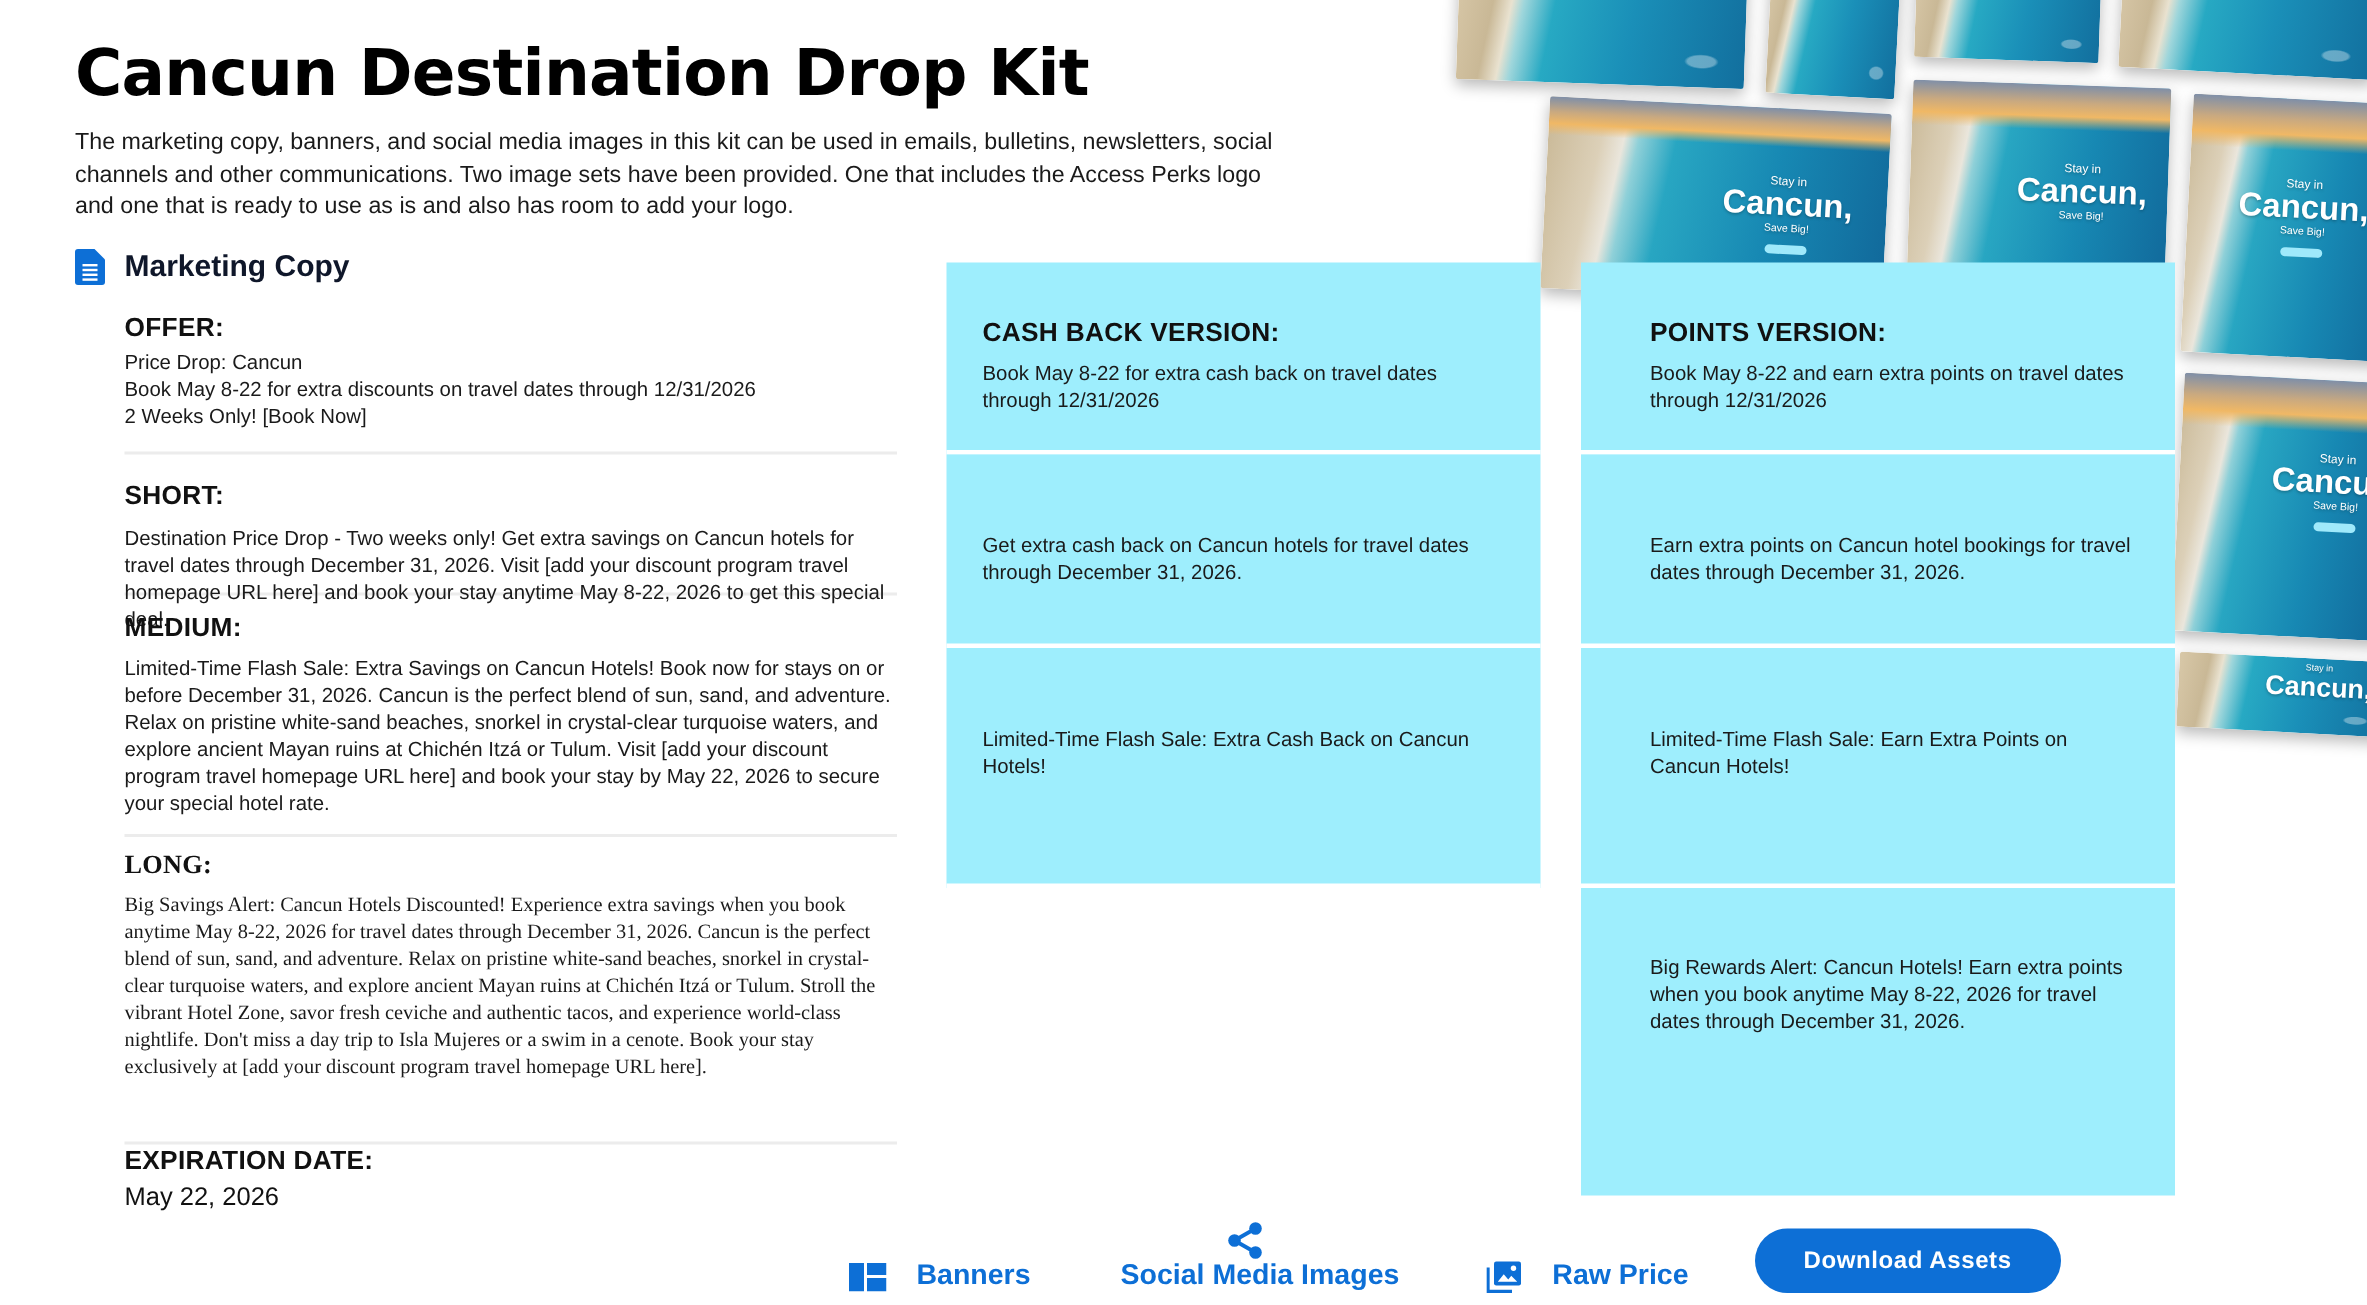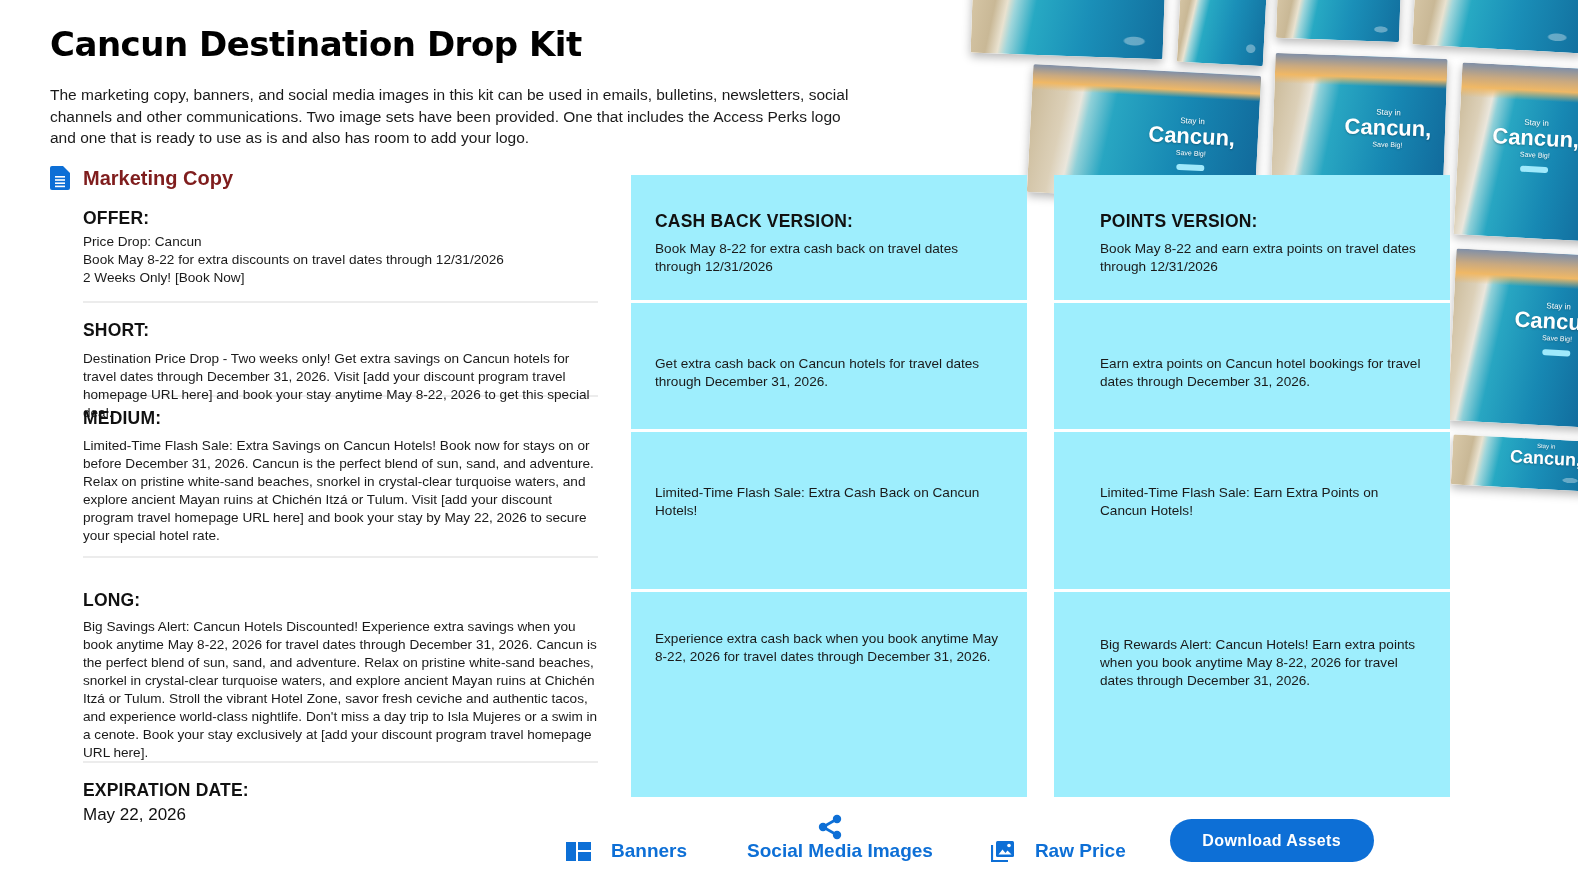--- a/index.html
+++ b/index.html
@@ -27,47 +27,47 @@
       font-weight: bold; text-shadow: 0 1px 2px rgba(0,0,0,0.25);
     }
     .promo .ptxt .small { font-size: 8px; font-weight: normal; display: block; }
     .promo .ptxt .big { font-size: 22px; display: block; line-height: 1; }
     .promo .ptxt .sub { font-size: 7px; font-weight: normal; display: block; margin-top: 2px; }
     .promo .ptxt .pbtn { display: inline-block; width: 28px; height: 6px; border-radius: 3px; background: #9fe9fb; margin-top: 6px; }
 
     
     .title {
       position: absolute; left: 50px; top: 24px;
-      font-size: 34px; font-weight: 900; letter-spacing: -0.5px; color: #000;
+      font-size: 43px; font-weight: 900; letter-spacing: -0.5px; color: #000;
       font-family: "DejaVu Sans", sans-serif;
     }
     .intro {
       position: absolute; left: 50px; top: 84px; width: 800px;
       font-size: 15.5px; line-height: 21.5px; color: #1a1a1a;
     }
 
     
     .mc-head { position: absolute; left: 50px; top: 166px; display: flex; align-items: center; }
     .mc-head .doc-icon { width: 20px; height: 24px; margin-right: 13px; }
-    .mc-head .mc-label { font-size: 20px; font-weight: bold; color: #7f1d1d; }
+    .mc-head .mc-label { font-size: 20px; font-weight: bold; color: #0f172a; }
 
     
     .copy-col { position: absolute; left: 83px; top: 208px; width: 515px; }
     .copy-block { border-bottom: 2px solid #ececec; }
     .copy-block h3 { font-size: 17.5px; font-weight: bold; color: #111; letter-spacing: 0.2px; }
     .copy-block p { font-size: 13.6px; line-height: 18px; color: #1a1a1a; }
     .b-offer { height: 95px; }
     .b-offer h3 { margin-bottom: 4px; }
     .b-short { height: 94px; padding-top: 17px; }
     .b-short h3 { margin-bottom: 9px; }
     .b-medium { height: 161px; padding-top: 11px; }
     .b-medium h3 { margin-bottom: 8px; }
-    .b-long { height: 205px; padding-top: 32px; }
+    .b-long { height: 205px; padding-top: 8px; font-family: Liberation Serif, serif; }
     .b-long h3 { margin-bottom: 7px; }
-    .b-exp { padding-top: 17px; border-bottom: none; }
+    .b-exp { border-bottom: none; }
     .b-exp h3 { margin-bottom: 4px; }
     .b-exp .exp-date { font-size: 17px; color: #111; }
 
     
     .vcol { position: absolute; top: 175px; width: 396px; border-radius: 11px; }
     .vcol.cash { left: 631px; }
     .vcol.points { left: 1054px; }
     .vcell { background: #9eeefd; border-bottom: 3px solid #ffffff; padding: 0 24px; }
     .vcell p { font-size: 13.6px; line-height: 18px; color: #1a1a1a; }
     .vcell h2 { font-size: 17.5px; font-weight: bold; color: #111; letter-spacing: 0.2px; }
@@ -183,23 +183,20 @@
 <div class="vcol cash">
   <div class="vcell c0">
     <h2>CASH BACK VERSION:</h2>
     <p>Book May 8-22 for extra cash back on travel dates through 12/31/2026</p>
   </div>
   <div class="vcell c1">
     <p>Get extra cash back on Cancun hotels for travel dates through December 31, 2026.</p>
   </div>
   <div class="vcell c2">
     <p>Limited-Time Flash Sale: Extra Cash Back on Cancun Hotels!</p>
-  </div>
-  <div class="vcell c3">
-    <p>Experience extra cash back when you book anytime May 8-22, 2026 for travel dates through December 31, 2026.</p>
   </div>
 </div>
 
 <div class="vcol points">
   <div class="vcell c0">
     <h2>POINTS VERSION:</h2>
     <p>Book May 8-22 and earn extra points on travel dates through 12/31/2026</p>
   </div>
   <div class="vcell c1">
     <p>Earn extra points on Cancun hotel bookings for travel dates through December 31, 2026.</p>

